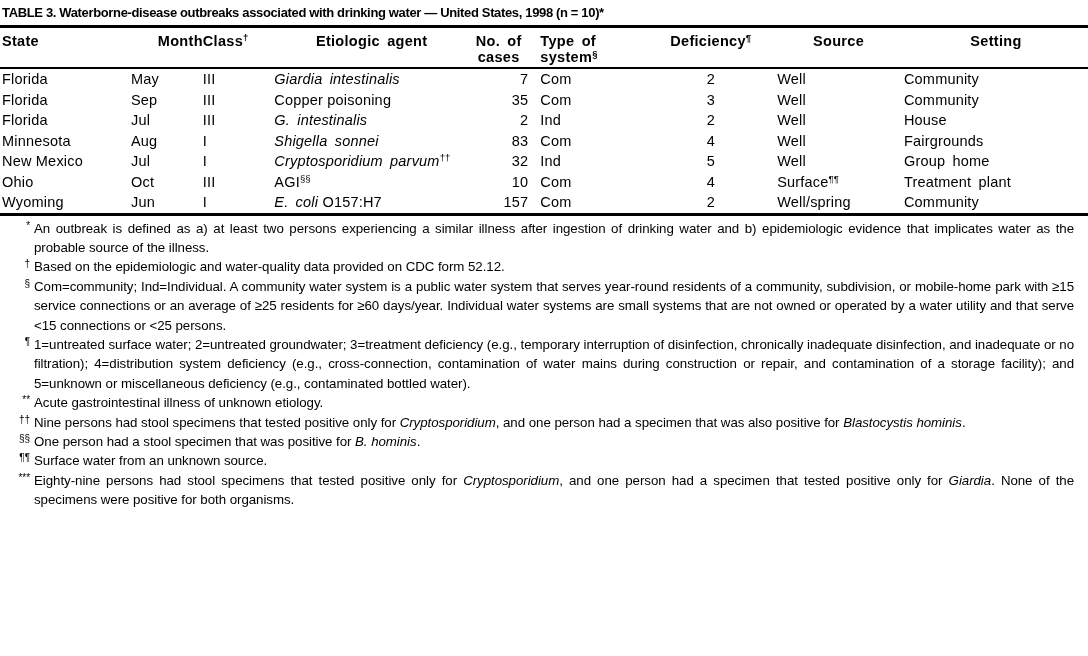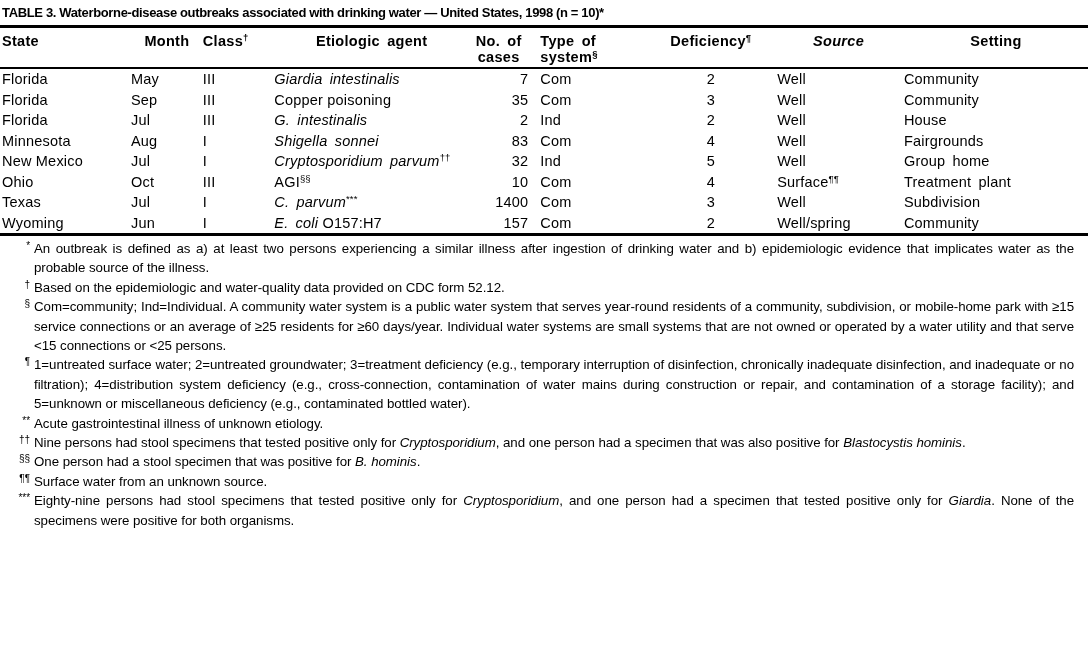--- a/index.html
+++ b/index.html
@@ -73,27 +73,27 @@
   .c-month   { width: 68px;  text-align: left;  }
   .c-class   { width: 62px;  text-align: left;  }
   .c-agent   { width: 190px; text-align: left;  padding-left: 6px !important; }
   .c-cases   { width: 60px;  text-align: right; padding-right: 4px !important; }
   .c-type    { width: 110px; text-align: left;  padding-left: 8px !important; }
   .c-def     { width: 118px; text-align: center;}
   .c-source  { width: 120px; text-align: left;  padding-left: 4px !important; }
   .c-setting { width: 178px; text-align: left;  padding-left: 4px !important; }
 
   th.c-state   { text-align: left; padding-left: 2px !important; }
-  th.c-month   { text-align: center; }
+  th.c-month   { text-align: right; }
   th.c-class   { text-align: left; }
   th.c-agent   { text-align: center; }
   th.c-cases   { text-align: center; }
   th.c-type    { text-align: left; padding-left: 8px !important; }
   th.c-def     { text-align: center; }
-  th.c-source  { text-align: center; font-style: italic; }
+  th.c-source  { text-align: center; }
   th.c-setting { text-align: center; }
 
   .ital { font-style: italic; }
   sup {
     font-size: 9.5px;
     vertical-align: 5px;
     line-height: 0;
     font-weight: inherit;
   }
   th sup { font-size: 9.5px; }
@@ -224,31 +224,20 @@
           <td class="c-month">Oct</td>
           <td class="c-class">III</td>
           <td class="c-agent"><span>AGI</span><sup>§§</sup></td>
           <td class="c-cases">10</td>
           <td class="c-type">Com</td>
           <td class="c-def">4</td>
           <td class="c-source">Surface<sup>¶¶</sup></td>
           <td class="c-setting"><span class="wordsp">Treatment  plant</span></td>
         </tr>
         <tr>
-          <td class="c-state">Texas</td>
-          <td class="c-month">Jul</td>
-          <td class="c-class">I</td>
-          <td class="c-agent"><span class="ital wordsp">C.  parvum</span><sup>***</sup></td>
-          <td class="c-cases">1400</td>
-          <td class="c-type">Com</td>
-          <td class="c-def">3</td>
-          <td class="c-source">Well</td>
-          <td class="c-setting"><span class="wordsp">Subdivision</span></td>
-        </tr>
-        <tr>
           <td class="c-state">Wyoming</td>
           <td class="c-month">Jun</td>
           <td class="c-class">I</td>
           <td class="c-agent"><span class="ital wordsp">E.  coli</span><span> O157:H7</span></td>
           <td class="c-cases">157</td>
           <td class="c-type">Com</td>
           <td class="c-def">2</td>
           <td class="c-source">Well/spring</td>
           <td class="c-setting"><span class="wordsp">Community</span></td>
         </tr>

